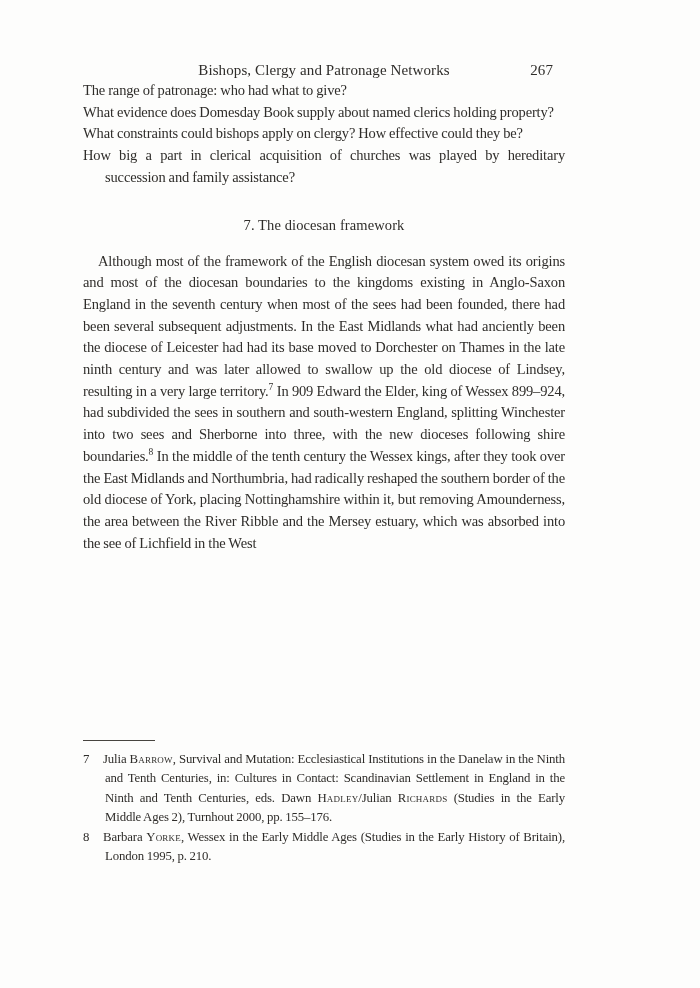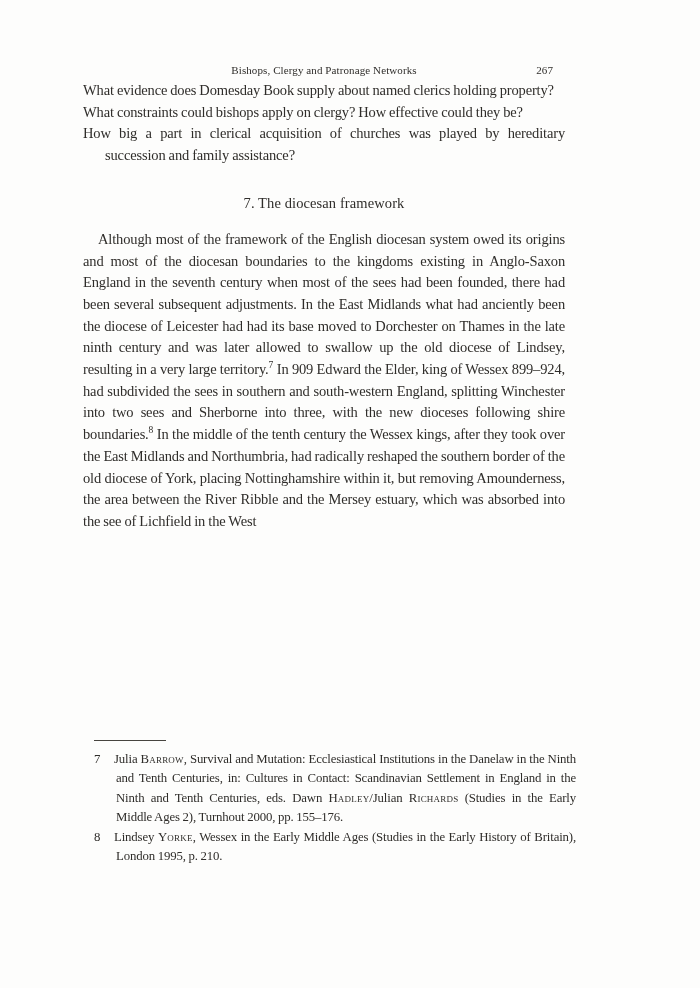--- a/index.html
+++ b/index.html
@@ -19,21 +19,21 @@
   }
   .text-col {
     position: absolute;
     left: 83px;
     top: 60px;
     width: 482px;
   }
   .running-head {
     position: relative;
     height: 20px;
-    font-size: 11px;
+    font-size: 15px;
     line-height: 20px;
     letter-spacing: 0.1px;
   }
   .running-title {
     text-align: center;
   }
   .page-number {
     position: absolute;
     right: 12px;
     top: 0;
@@ -66,21 +66,21 @@
     text-indent: 15px;
   }
   .fn-ref {
     font-size: 9.5px;
     line-height: 0;
     vertical-align: super;
     letter-spacing: 0;
   }
   .footnotes {
     position: absolute;
-    left: 94px;
+    left: 83px;
     top: 740px;
     width: 482px;
     font-size: 12.8px;
     line-height: 19.4px;
     letter-spacing: -0.15px;
     word-spacing: -0.3px;
     text-align: justify;
   }
   .footnote-rule {
     width: 72px;
@@ -110,32 +110,33 @@
 
   <div class="text-col">
 
     <div class="running-head">
       <div class="running-title">Bishops, Clergy and Patronage Networks</div>
       <div class="page-number">267</div>
     </div>
 
 
     <div>
+      <p class="body-text question">The range of patronage: who had what to give?</p>
       <p class="body-text question">What evidence does Domesday Book supply about named clerics holding property?</p>
       <p class="body-text question">What constraints could bishops apply on clergy? How effective could they be?</p>
       <p class="body-text question">How big a part in clerical acquisition of churches was played by hereditary succession and family assistance?</p>
     </div>
 
     <h2 class="section-heading">7. The diocesan framework</h2>
 
     <p class="body-text main-paragraph"><span>Although most of the framework of the English diocesan system owed its origins and most of the diocesan boundaries to the kingdoms existing in Anglo-Saxon England in the seventh century when most of the sees had been founded, there had been several subsequent adjustments. In the East Midlands what had anciently been the diocese of Leicester had had its base moved to Dorchester on Thames in the late ninth century and was later allowed to swallow up the old diocese of Lindsey, resulting in a very large territory.</span><sup class="fn-ref">7</sup><span> In 909 Edward the Elder, king of Wessex 899–924, had subdivided the sees in southern and south-western England, splitting Winchester into two sees and Sherborne into three, with the new dioceses following shire boundaries.</span><sup class="fn-ref">8</sup><span> In the middle of the tenth century the Wessex kings, after they took over the East Midlands and Northumbria, had radically reshaped the southern border of the old diocese of York, placing Nottinghamshire within it, but removing Amounderness, the area between the River Ribble and the Mersey estuary, which was absorbed into the see of Lichfield in the West</span></p>
 
   </div>
 
   <div class="footnotes">
     <div class="footnote-rule"></div>
 
     <p class="footnote"><span class="fn-num">7</span><span>Julia </span><span class="sc">Barrow</span><span>, Survival and Mutation: Ecclesiastical Institutions in the Danelaw in the Ninth and Tenth Centuries, in: Cultures in Contact: Scandinavian Settlement in England in the Ninth and Tenth Centuries, eds. Dawn </span><span class="sc">Hadley</span><span>/Julian </span><span class="sc">Richards</span><span> (Studies in the Early Middle Ages 2), Turnhout 2000, pp. 155–176.</span></p>
 
-    <p class="footnote"><span class="fn-num">8</span><span>Lindsey </span><span class="sc">Yorke</span><span>, Wessex in the Early Middle Ages (Studies in the Early History of Britain), London 1995, p. 210.</span></p>
+    <p class="footnote"><span class="fn-num">8</span><span>Barbara </span><span class="sc">Yorke</span><span>, Wessex in the Early Middle Ages (Studies in the Early History of Britain), London 1995, p. 210.</span></p>
   </div>
 
 </div>
 
 </body></html>

